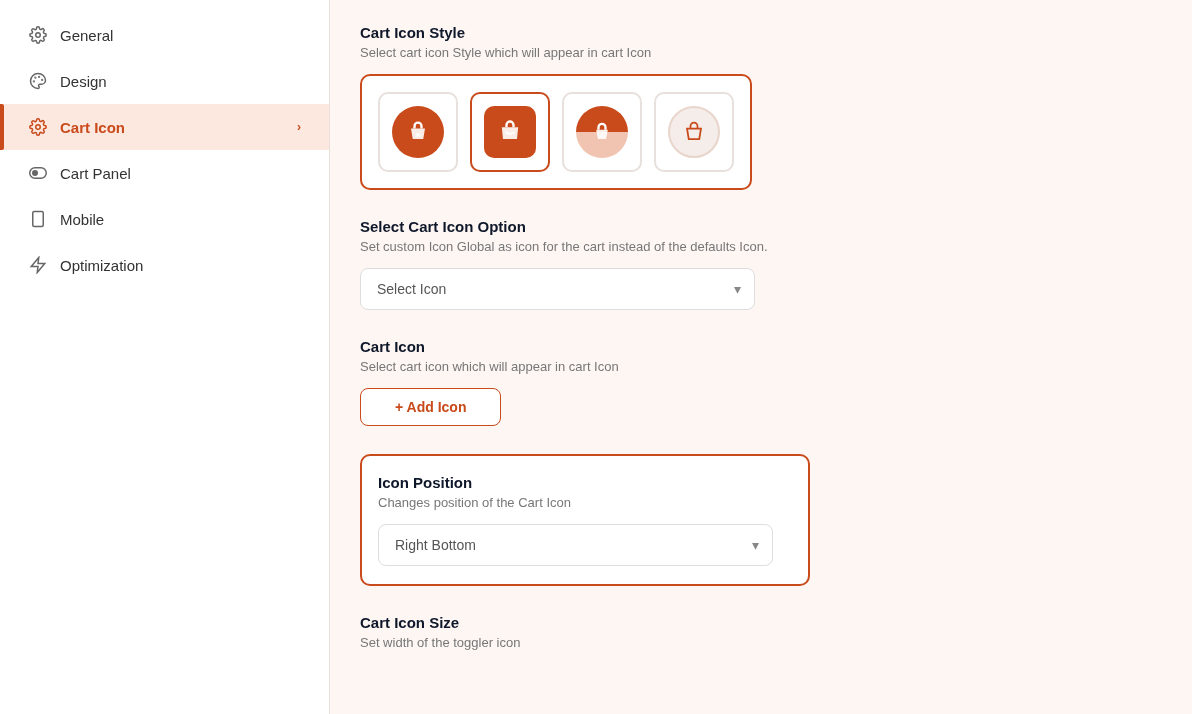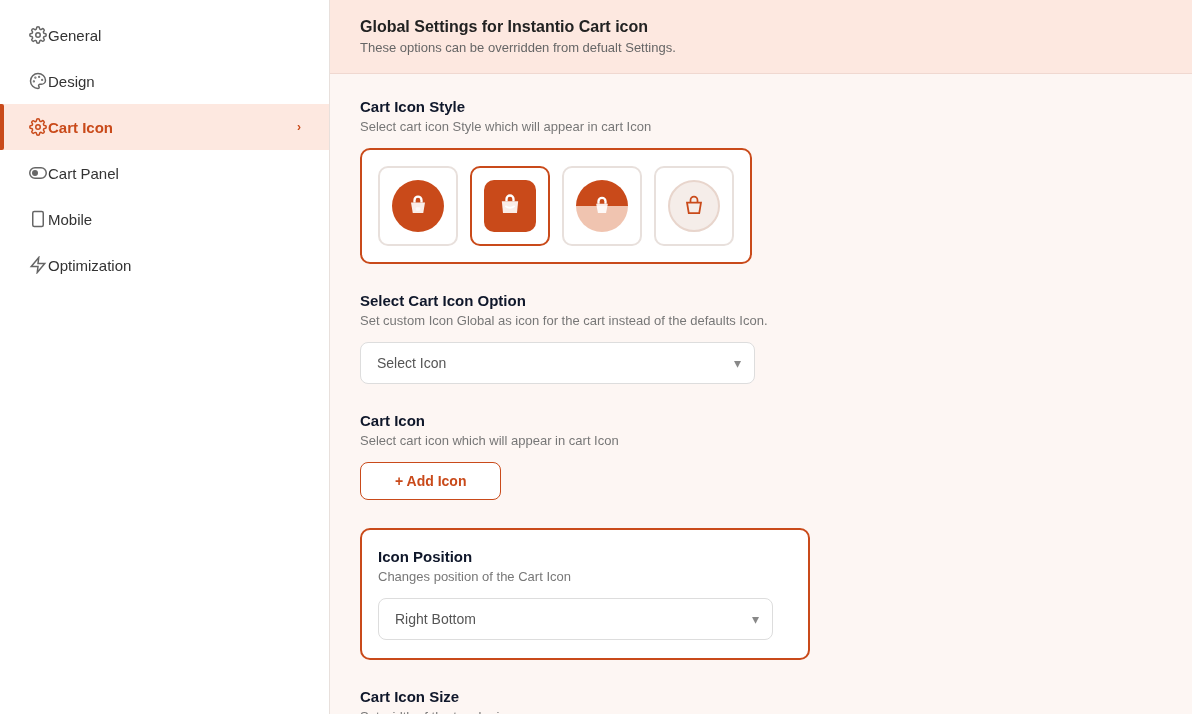--- a/index.html
+++ b/index.html
@@ -11,20 +11,21 @@
       background: #fff;
       border-right: 1px solid #e8e0dc;
       display: flex;
       flex-direction: column;
       padding: 12px 0;
       flex-shrink: 0;
     }
     .sidebar-item {
       display: flex;
       align-items: center;
+      gap: 12px;
       padding: 13px 28px;
       cursor: pointer;
       font-size: 15px;
       color: #333;
       position: relative;
     }
     .sidebar-item.active {
       background: #fde8e0;
       color: #c94a1a;
       font-weight: 600;
@@ -281,24 +282,20 @@
     <span class="icon">
       <svg width="18" height="18" viewBox="0 0 24 24" fill="none" stroke="#666" stroke-width="2">
         <polygon points="13 2 3 14 12 14 11 22 21 10 12 10 13 2"></polygon>
       </svg>
     </span>
     <span>Optimization</span>
   </div>
 </nav>
 
 <main class="main">
-  <div class="header-banner">
-    <h2>Global Settings for Instantio Cart icon</h2>
-    <p>These options can be overridden from defualt Settings.</p>
-  </div>
 
   <div class="content-area">
 
     <svg width="0" height="0" style="position:absolute">
       <defs>
         <marker id="arrowhead" markerWidth="10" markerHeight="7" refX="10" refY="3.5" orient="auto">
           <polygon points="0 0, 10 3.5, 0 7" fill="#cc0000"></polygon>
         </marker>
       </defs>
     </svg>

